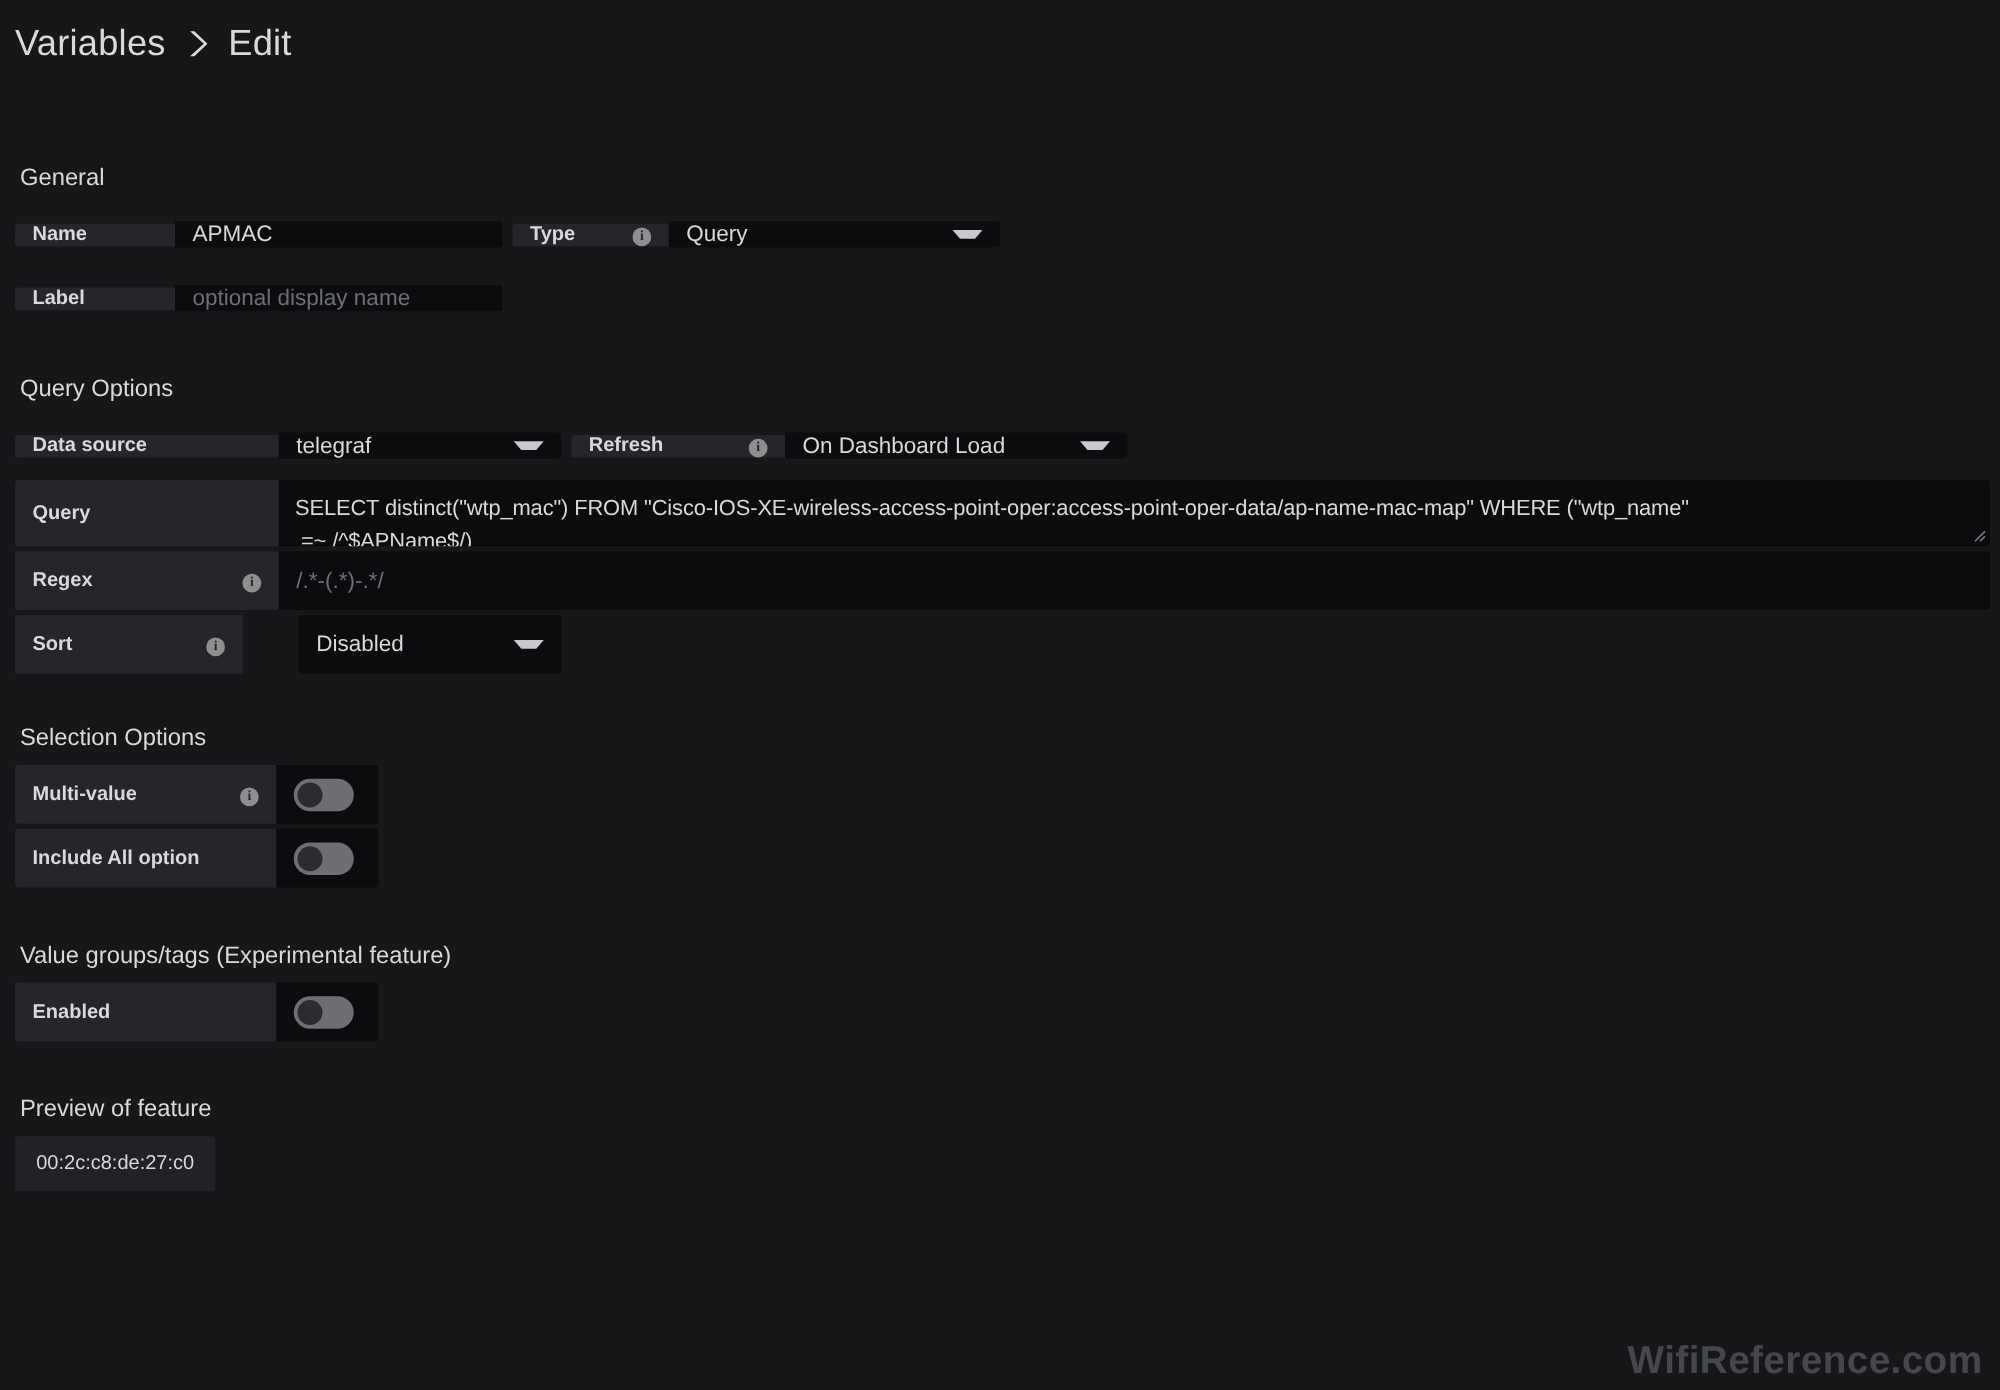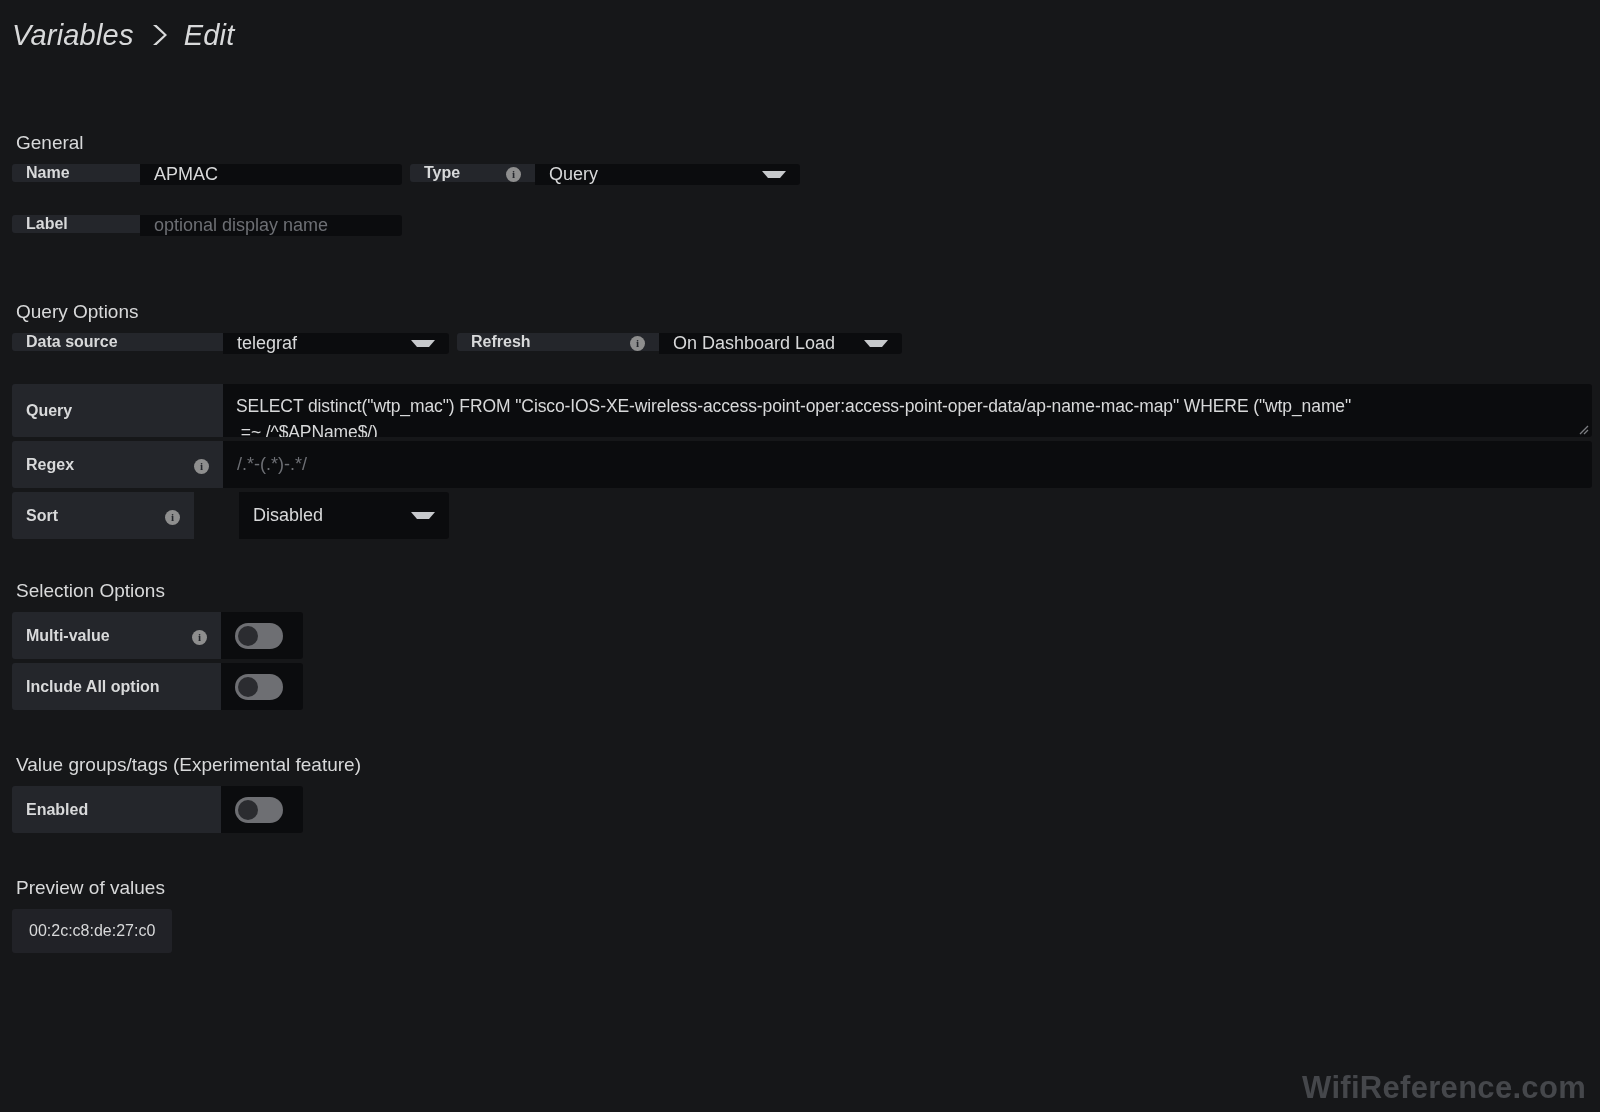--- a/index.html
+++ b/index.html
@@ -12,36 +12,36 @@
   }
   .page { position: relative; width: 1600px; height: 1112px; padding: 0 8px; }
 
   
   .breadcrumb {
     display: flex; align-items: center; gap: 14px;
     padding: 12px 0 0 4px;
     height: 58px;
   }
   .breadcrumb .crumb {
-    font-size: 29px; color: #d8d9da; letter-spacing: .2px; font-style: italic;
+    font-size: 29px; color: #d8d9da; letter-spacing: .2px;
   }
   .breadcrumb .chev {
     width: 22px; height: 26px; position: relative; display: inline-block;
   }
   .breadcrumb .chev svg { display: block; }
 
   
   .section-title {
     font-size: 19px; color: #d8d9da;
     margin: 0 0 10px 4px; font-weight: 400;
   }
 
   
   .rowset { display: flex; flex-direction: column; gap: 4px; }
-  .fieldrow { display: flex; align-items: flex-start; height: 47px; }
+  .fieldrow { display: flex; align-items: center; height: 47px; }
   .flabel {
     background: #24262b;
     color: #d8d9da;
     font-size: 16px; font-weight: bold;
     display: flex; align-items: center;
     padding: 0 14px;
     border-radius: 3px 0 0 3px;
     position: relative;
   }
   .flabel .info { margin-left: auto; padding-left: 18px; }
@@ -79,21 +79,21 @@
   .gen-col-a .fctl   { flex: 1; }
   .gen-col-b .flabel { width: 125px; }
   .gen-col-b .fctl   { flex: 1; }
 
   
   .qo-firstrow { display: flex; gap: 8px; }
   .ds-row { width: 437px; display: flex; }
   .ds-row .flabel { width: 211px; }
   .ds-row .fctl { flex: 1; }
   .rf-row { width: 445px; display: flex; }
-  .rf-row .flabel { width: 202px; }
+  .rf-row .flabel { width: 171px; }
   .rf-row .fctl { flex: 1; }
 
   .query-row { display: flex; height: 53px; margin-top: 4px; }
   .query-row .flabel { width: 211px; border-radius: 3px 0 0 3px; }
   .qbox {
     flex: 1; background: #0b0c0e; border-radius: 0 3px 3px 0;
     position: relative; overflow: hidden;
     padding: 9px 12px 0 13px;
   }
   .qtext {
@@ -293,20 +293,20 @@
       <div class="flabel">Enabled</div>
       <div class="toggle-cell">
         <span class="switch">
             <span class="knob"></span>
           </span>
       </div>
     </div>
   </div>
 
   <div class="blk" style="margin-top:44px;">
-    <div class="section-title">Preview of values</div>
+    <div class="section-title">Preview of feature</div>
   </div>
   <div class="blk">
     <span class="preview-chip">00:2c:c8:de:27:c0</span>
   </div>
 
   <div class="watermark">WifiReference.com</div>
 </div>
 
 </body></html>

